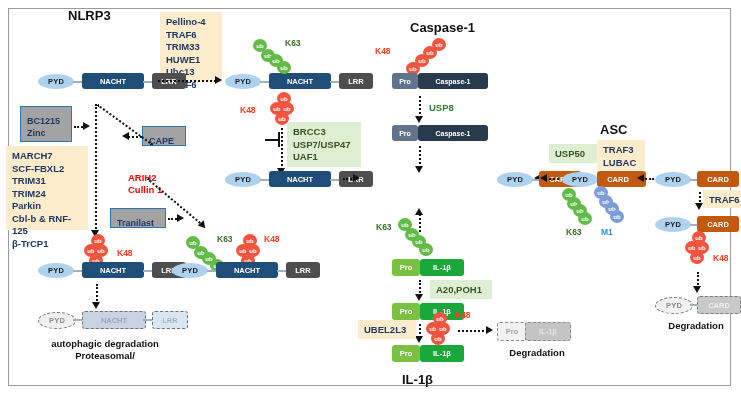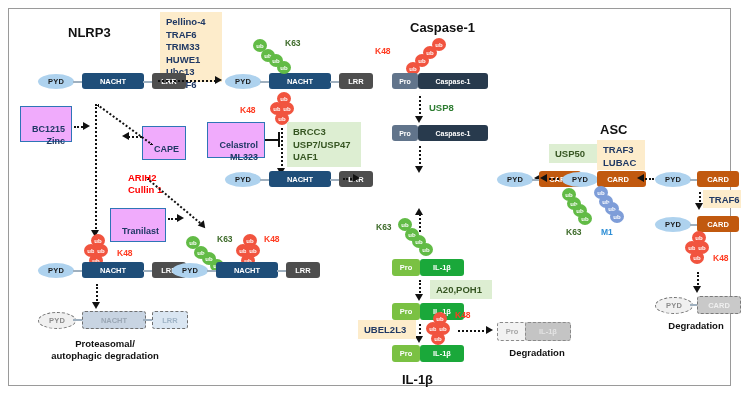--- a/index.html
+++ b/index.html
@@ -56,23 +56,23 @@
   .pro-green.ghost{background:#f2f2f2;border:1.2px dashed #8a8a8a;color:#a5a5a5;}
   .il1b{
     width:44px;height:17px;border-radius:3px;background:#1aa83a;
     color:#ffffff;font-size:7.5px;font-weight:bold;
     display:flex;align-items:center;justify-content:center;
   }
   .il1b.ghost{background:#c4c4c4;border:1.2px dashed #8a8a8a;color:#e3e3e3;}
   .linker{height:2px;background:#9fb0bf;}
   
   .box-blue{
-    background:#f0abfc;border:1.4px solid #2e75b6;
+    background:#a3a3a3;border:1.4px solid #2e75b6;
     color:#1f3864;font-size:9px;font-weight:bold;line-height:12px;
-    padding:16px 6px;box-sizing:border-box;text-align:right;
+    padding:8px 6px;box-sizing:border-box;
   }
   .box-cream{
     background:#fdeccb;color:#1f3864;font-size:9.5px;font-weight:bold;
     line-height:12.5px;padding:4px 6px;box-sizing:border-box;
   }
   .box-green{
     background:#ddeed2;color:#375623;font-size:9.5px;font-weight:bold;
     line-height:12.5px;padding:4px 6px;box-sizing:border-box;
   }
   
@@ -120,21 +120,21 @@
   .inhib-line{position:absolute;height:1.6px;background:#111111;}
   .inhib-bar{position:absolute;width:1.8px;background:#111111;}
   .diag{position:absolute;transform-origin:0 0;border-top:2.2px dotted #111111;}
 </style>
 </head>
 <body>
 
 <div id="canvas">
   <div id="frame"></div>
 
-  <div class="abs hdr" style="left:68px;top:25px;">NLRP3</div>
+  <div class="abs hdr" style="left:68px;top:8px;">NLRP3</div>
   <div class="abs hdr" style="left:410px;top:20px;">Caspase-1</div>
   <div class="abs hdr" style="left:600px;top:122px;">ASC</div>
   <div class="abs hdr" style="left:402px;top:372px;">IL-1β</div>
 
   <div class="abs box-cream" style="left:160px;top:12px;width:62px;height:70px;">
     <div>Pellino-4</div>
     <div>TRAF6</div>
     <div>TRIM33</div>
     <div>HUWE1</div>
     <div>Ubc13</div>
@@ -172,24 +172,20 @@
     <div class="ub red" style="left:11px;top:0px;">ub</div>
     <div class="ub red" style="left:4px;top:10px;">ub</div>
     <div class="ub red" style="left:14px;top:10px;">ub</div>
     <div class="ub red" style="left:9px;top:20px;">ub</div>
   </div>
   <div class="abs k48" style="left:240px;top:105px;">K48</div>
 
   <div class="dotv" style="left:281px;top:128px;height:42px;"></div>
   <div class="arrowdown" style="left:277px;top:168px;"></div>
 
-  <div class="abs box-blue" style="left:207px;top:122px;width:58px;height:36px;">
-    <div>Celastrol</div>
-    <div>ML323</div>
-  </div>
   <div class="inhib-line" style="left:265px;top:139px;width:14px;"></div>
   <div class="inhib-bar" style="left:278px;top:132px;height:15px;"></div>
 
   <div class="abs box-green" style="left:287px;top:122px;width:74px;height:45px;">
     <div>BRCC3</div>
     <div>USP7/USP47</div>
     <div>UAF1</div>
   </div>
 
   <div class="abs" style="left:225px;top:171px;">
@@ -202,20 +198,29 @@
   <div class="doth" style="left:343px;top:178px;width:12px;"></div>
   <div class="arrowright" style="left:353px;top:174px;"></div>
 
   <div class="abs box-blue" style="left:20px;top:106px;width:52px;height:36px;">
     <div>BC1215</div>
     <div>Zinc</div>
   </div>
   <div class="doth" style="left:74px;top:126px;width:12px;"></div>
   <div class="arrowright" style="left:83px;top:122px;"></div>
 
+  <div class="abs box-cream" style="left:6px;top:146px;width:82px;height:84px;">
+    <div>MARCH7</div>
+    <div>SCF-FBXL2</div>
+    <div>TRIM31 TRIM24</div>
+    <div>Parkin</div>
+    <div>Cbl-b &amp; RNF-</div>
+    <div>125</div>
+    <div>β-TrCP1</div>
+  </div>
 
   <div class="dotv" style="left:95px;top:104px;height:128px;"></div>
   <div class="arrowdown" style="left:91px;top:230px;"></div>
 
   <div class="abs box-blue" style="left:142px;top:126px;width:44px;height:20px;">
     <div>CAPE</div>
   </div>
   <div class="doth" style="left:128px;top:136px;width:14px;"></div>
   <div class="arrowleft" style="left:122px;top:132px;"></div>
 
@@ -252,22 +257,22 @@
   <div class="arrowdown" style="left:92px;top:302px;"></div>
 
   <div class="abs" style="left:38px;top:311px;">
     <div class="abs pyd ghost" style="left:0px;top:1px;">PYD</div>
     <div class="abs linker" style="left:35px;top:8px;width:10px;"></div>
     <div class="abs nacht ghost" style="left:44px;top:0px;">NACHT</div>
     <div class="abs linker" style="left:105px;top:8px;width:10px;"></div>
     <div class="abs lrr ghost" style="left:114px;top:0px;">LRR</div>
   </div>
   <div class="abs cap" style="left:25px;top:338px;width:160px;">
+    <div>autophagic degradation</div>
     <div>Proteasomal/</div>
-    <div>autophagic degradation</div>
   </div>
 
   <div class="ubchain" style="left:186px;top:236px;width:46px;height:36px;">
     <div class="ub green" style="left:0px;top:0px;">ub</div>
     <div class="ub green" style="left:8px;top:10px;">ub</div>
     <div class="ub green" style="left:16px;top:16px;">ub</div>
     <div class="ub green" style="left:24px;top:23px;">ub</div>
   </div>
   <div class="abs k63" style="left:217px;top:234px;">K63</div>
   <div class="ubchain" style="left:232px;top:234px;width:34px;height:38px;">

